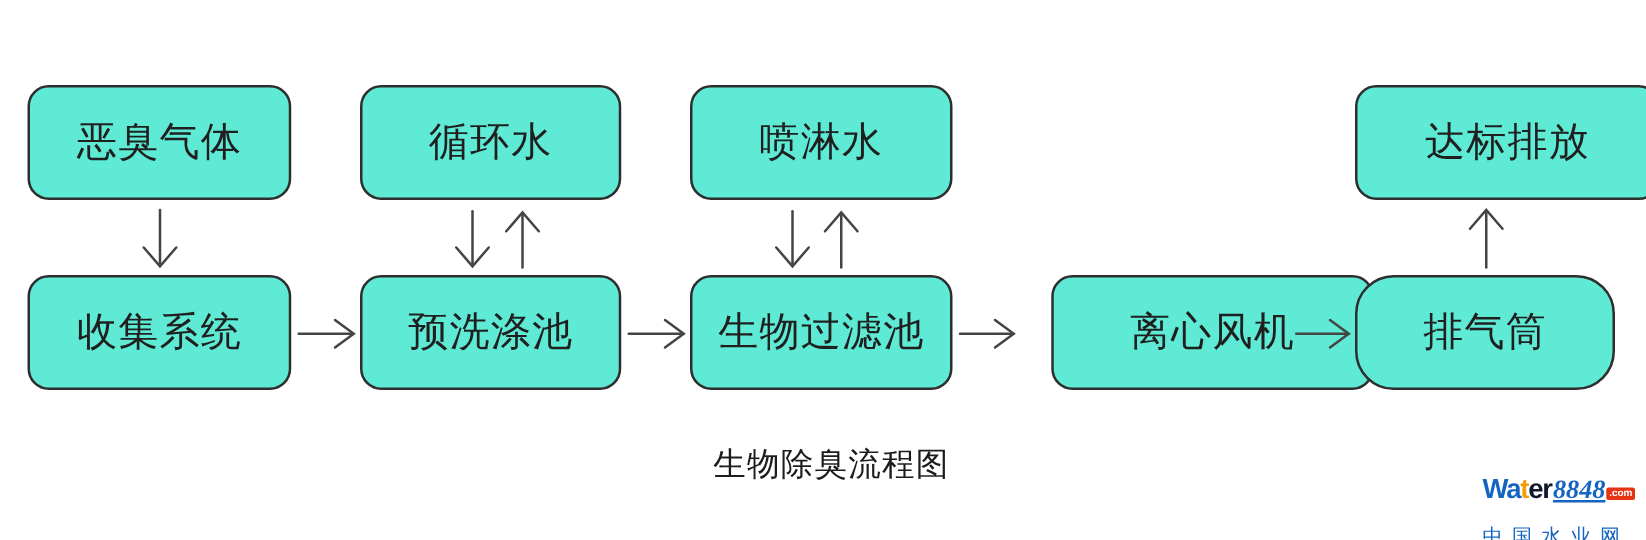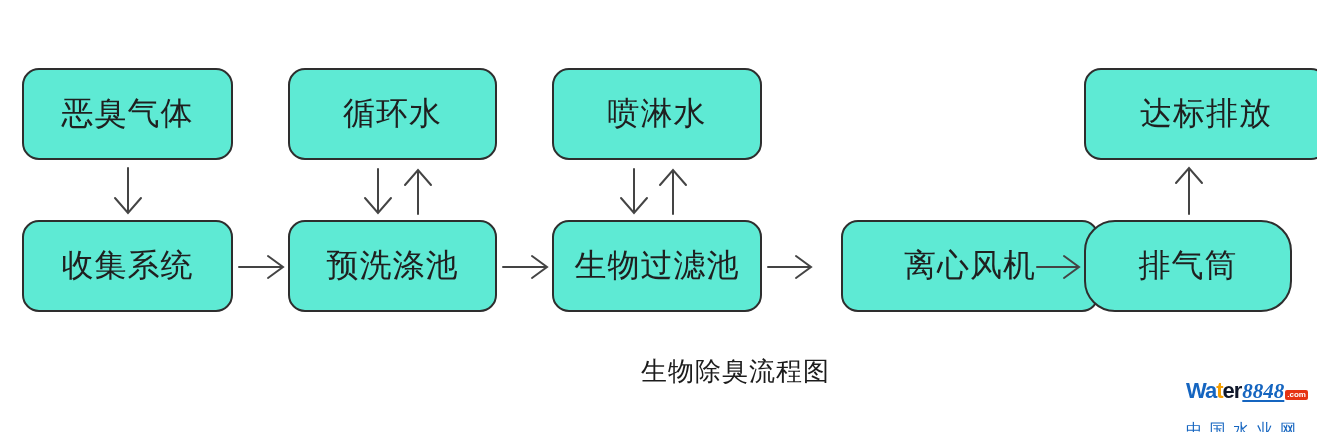--- a/index.html
+++ b/index.html
@@ -47,21 +47,21 @@
     width: 1317px;
     height: 432px;
     pointer-events: none;
   }
 
   .caption {
     position: absolute;
     left: 500px;
     top: 354px;
     width: 330px;
-    text-align: right;
+    text-align: center;
     font-size: 26px;
     color: #1c1c1c;
     letter-spacing: 1px;
   }
 
   .logo {
     position: absolute;
     left: 1186px;
     top: 380px;
     width: 128px;

